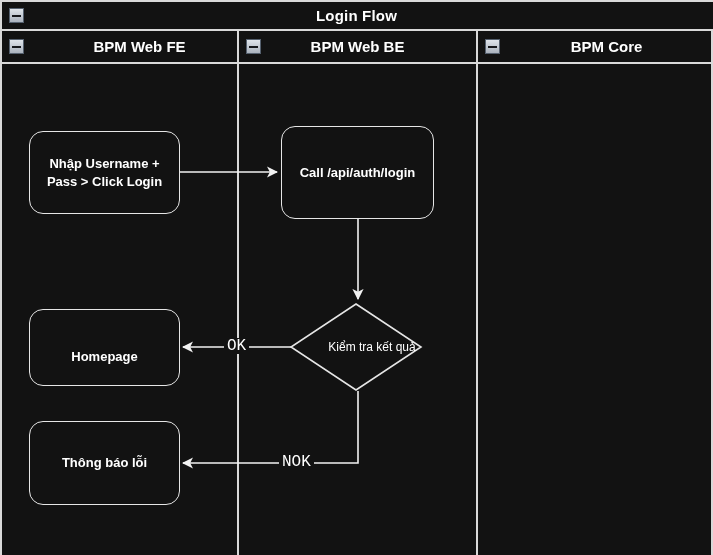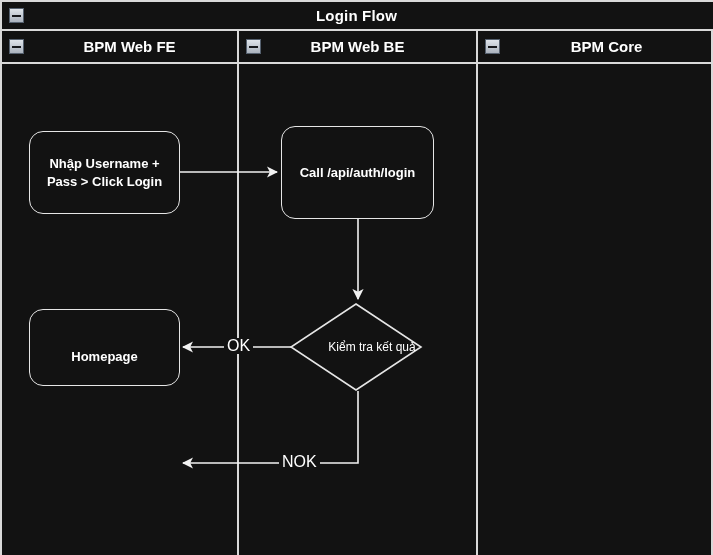--- a/index.html
+++ b/index.html
@@ -155,21 +155,21 @@
   
   .edges {
     position: absolute;
     left: 0; top: 0;
     width: 713px; height: 555px;
     pointer-events: none;
   }
   .edge-label {
     position: absolute;
     color: #ffffff;
-    font-family: Liberation Sans, sans-serif;
+    font-family: Liberation Mono, monospace;
     font-size: 16px;
     background: #121212;
     padding: 0 3px;
     line-height: 16px;
   }
 </style>
 </head>
 <body>
 
 <div id="canvas">
@@ -177,21 +177,21 @@
   <div class="pool-border-top"></div>
   <div class="pool-border-left"></div>
   <div class="pool-border-right"></div>
 
   <div class="pool-title-band">
     <div class="pool-title-text">Login Flow</div>
   </div>
   <div class="collapse-box" style="left:9px; top:8px;"></div>
   <div class="pool-title-rule"></div>
 
-  <div class="lane-header" style="left:2px; width:255px;">
+  <div class="lane-header" style="left:2px; width:255px;padding-left:20px;">
     <div class="lane-header-label">BPM Web FE</div>
   </div>
   <div class="collapse-box" style="left:9px; top:39px;"></div>
 
   <div class="lane-header" style="left:239px; width:237px;">
     <div class="lane-header-label">BPM Web BE</div>
   </div>
   <div class="collapse-box" style="left:246px; top:39px;"></div>
 
   <div class="lane-header" style="left:478px; width:209px;margin-left:24px;">
@@ -240,14 +240,17 @@
     <div class="diamond-label">Kiểm tra kết quả</div>
   </div>
 
   <div class="node-box" style="left:29px; top:309px; width:151px; height:77px;">
     <div>
       <br>
       <span>Homepage</span>
     </div>
   </div>
 
+  <div class="node-box" style="left:29px; top:421px; width:151px; height:84px;">
+    <div>Thông báo lỗi</div>
+  </div>
 
 </div>
 
 </body></html>

